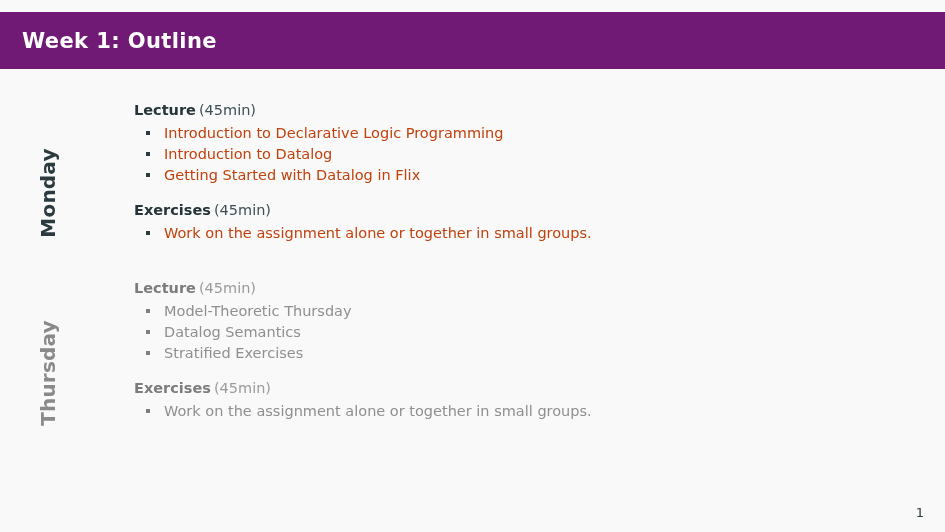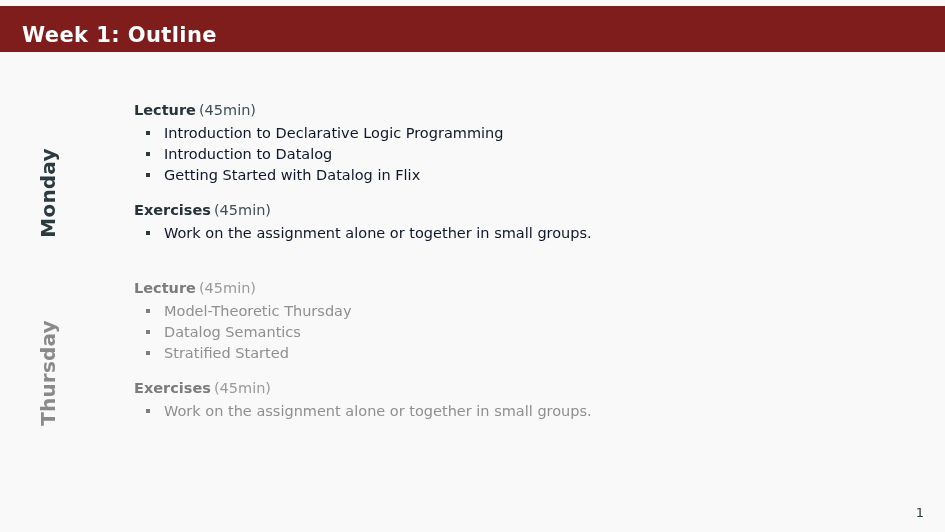--- a/index.html
+++ b/index.html
@@ -12,24 +12,24 @@
     background: #f9f9f9;
     font-family: "DejaVu Sans", "Liberation Sans", sans-serif;
     overflow: hidden;
     position: relative;
   }
 
   
   .slide-header {
     position: absolute;
     left: 0;
-    top: 6px;
-    width: 945px;
-    height: 46px;
-    background: #7f1d1d;
+    top: 12px;
+    width: 945px;
+    height: 57px;
+    background: #701a75;
     box-sizing: border-box;
   }
   .slide-header-title {
     position: absolute;
     left: 22px;
     top: 17px;
     font-size: 21px;
     font-weight: bold;
     color: #ffffff;
     letter-spacing: 0.4px;
@@ -120,21 +120,21 @@
     left: 27px;
     top: 8px;
     width: 4px;
     height: 4px;
   }
 
   
   .theme-active .day-label-text { color: #2b3b40; }
   .theme-active .block-heading-title { color: #243438; }
   .theme-active .block-heading-duration { color: #3d4f54; }
-  .theme-active .bullet-item { color: #0f172a; }
+  .theme-active .bullet-item { color: #c2410c; }
   .theme-active .bullet-marker { background: #2b3b40; }
 
   
   .theme-dim .day-label-text { color: #8a8a8a; }
   .theme-dim .block-heading-title { color: #7c7c7c; }
   .theme-dim .block-heading-duration { color: #9a9a9a; }
   .theme-dim .bullet-item { color: #8f8f8f; }
   .theme-dim .bullet-marker { background: #7e7e7e; }
 
   
@@ -210,21 +210,21 @@
           <li class="bullet-item">
             <span class="bullet-marker"></span>
             <span>Model-Theoretic Thursday</span>
           </li>
           <li class="bullet-item">
             <span class="bullet-marker"></span>
             <span>Datalog Semantics</span>
           </li>
           <li class="bullet-item">
             <span class="bullet-marker"></span>
-            <span>Stratified Started</span>
+            <span>Stratified Exercises</span>
           </li>
         </ul>
       </div>
 
       <div class="block">
         <div class="block-heading">
           <span class="block-heading-title">Exercises</span><span class="block-heading-duration">(45min)</span>
         </div>
         <ul class="bullet-list">
           <li class="bullet-item">

